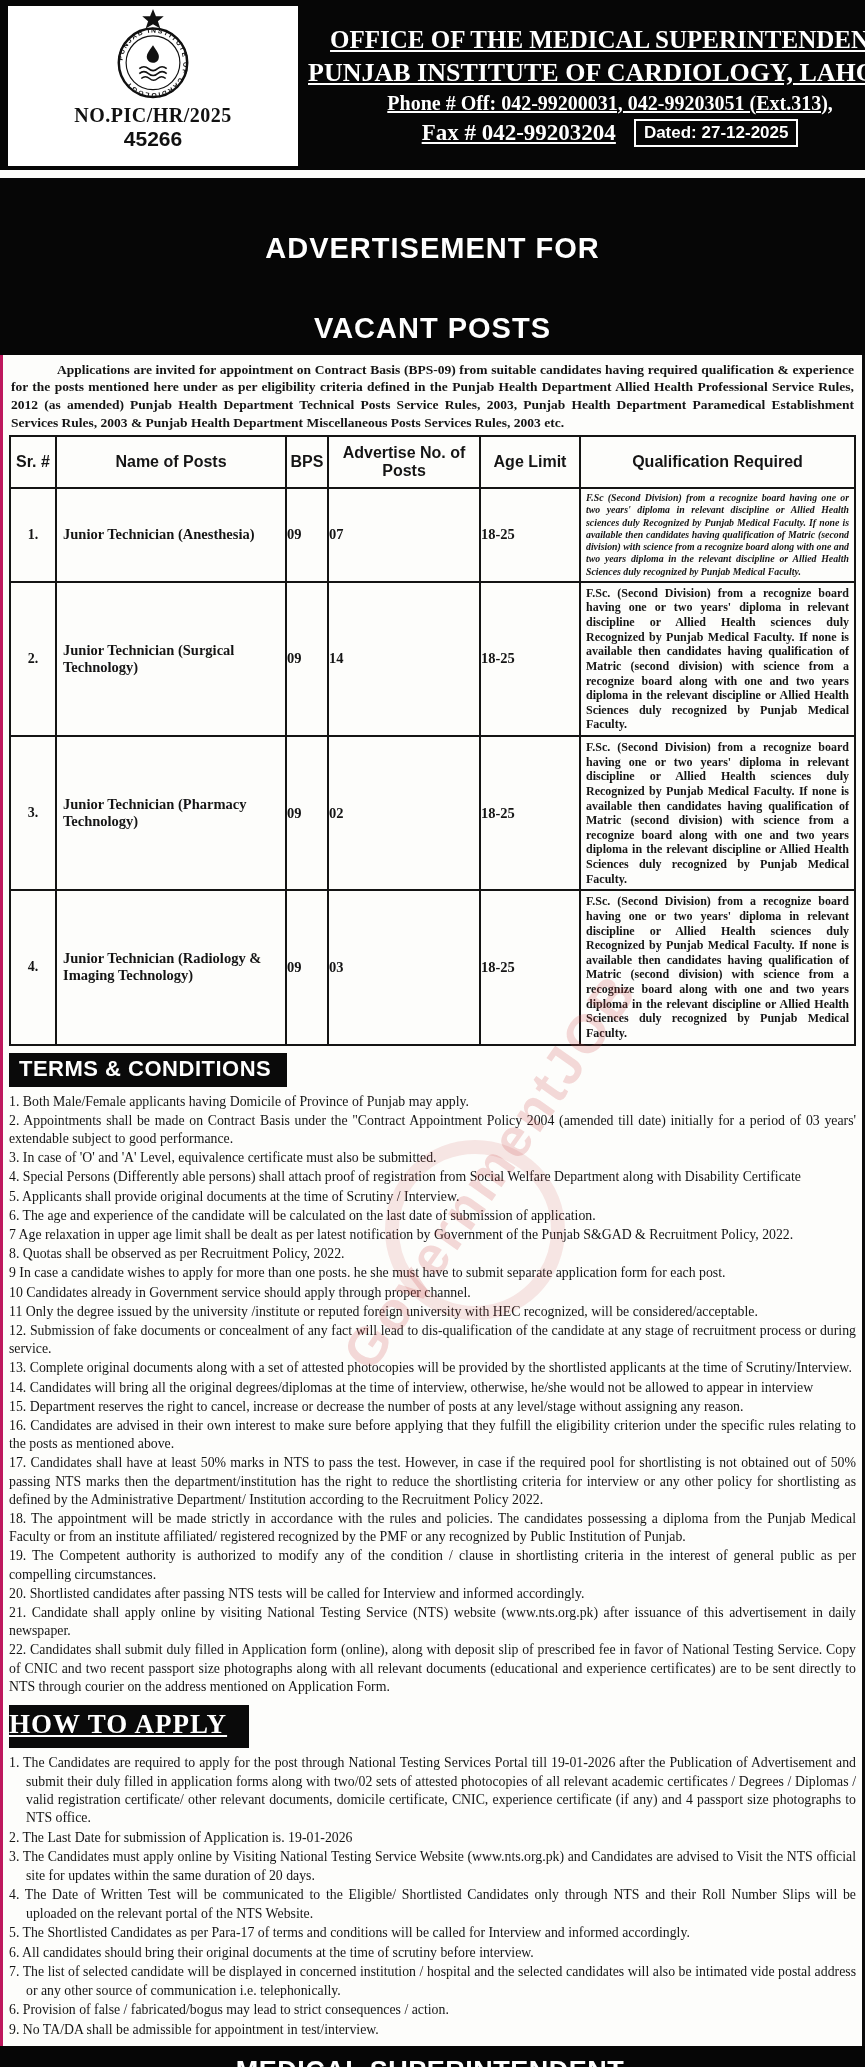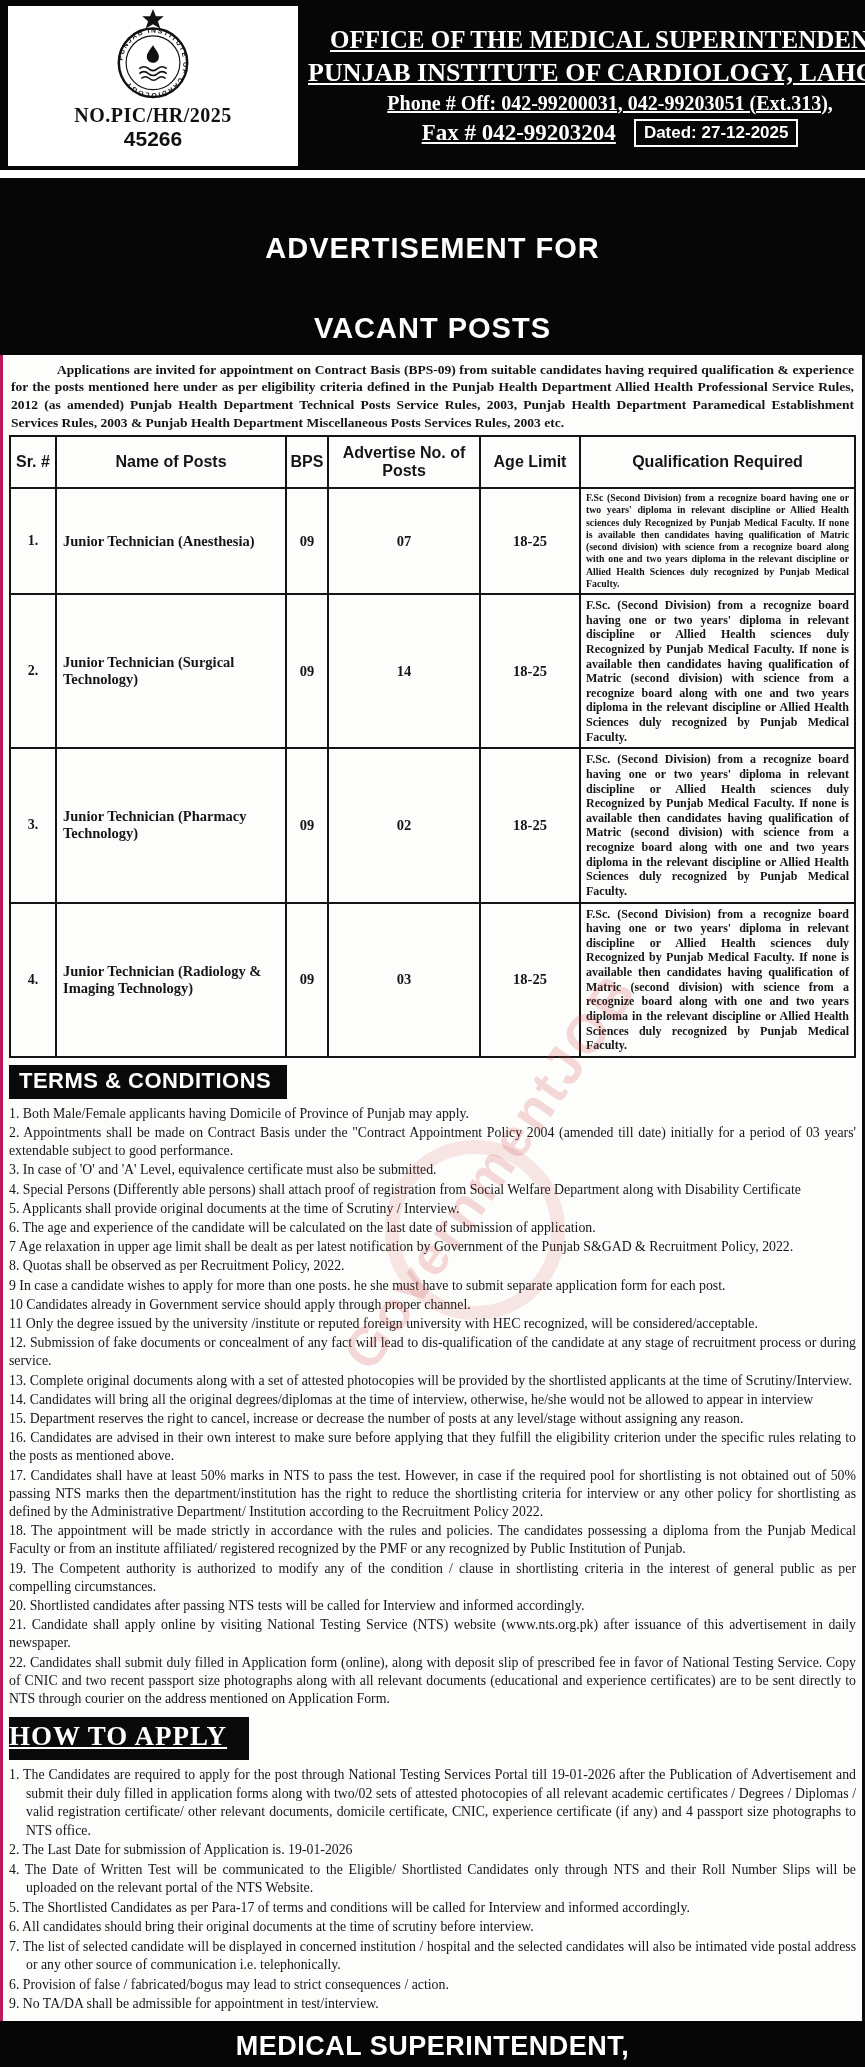--- a/index.html
+++ b/index.html
@@ -99,30 +99,30 @@
     vertical-align: middle;
   }
   table.posts th {
     font-family: "Liberation Sans", sans-serif;
     font-size: 16px;
     padding: 4px 2px;
     height: 52px;
   }
   td.c-sr { text-align: center; font-weight: 700; font-size: 14px; }
   td.c-name { font-weight: 700; font-size: 14.5px; padding: 4px 6px; }
-  td.c-bps, td.c-posts, td.c-age { text-align: center; font-weight: 700; font-size: 14.5px; }
+  td.c-bps, td.c-posts, td.c-age { text-align: left; font-weight: 700; font-size: 14.5px; }
   td.c-qual {
     font-weight: 700;
     font-size: 12px;
     line-height: 1.22;
     text-align: justify;
     padding: 3px 5px;
     vertical-align: top;
   }
-  td.c-qual .qual-small, .qual-small { font-size: 9.8px !important; line-height: 1.25 !important; }
+  td.c-qual .qual-small, .qual-small { font-size: 9.8px !important; line-height: 1.25 !important; font-style: italic; }
   tr.row-1 td { height: 78px; }
   tr.row-2 td { height: 146px; }
   tr.row-3 td { height: 147px; }
   tr.row-4 td { height: 140px; }
 
   
   .terms-heading {
     display: inline-block;
     background: #0a0a0a;
     color: #fff;
@@ -372,20 +372,21 @@
 
     <div>
       <span class="how-heading">HOW TO APPLY</span>
     </div>
     <div class="apply-list">
 
         <div class="apply-item">1. The Candidates are required to apply for the post through National Testing Services Portal till 19-01-2026 after the Publication of Advertisement and submit their duly filled in application forms along with two/02 sets of attested photocopies of all relevant academic certificates / Degrees / Diplomas / valid registration certificate/ other relevant documents, domicile certificate, CNIC, experience certificate (if any) and 4 passport size photographs to NTS office.</div>
 
         <div class="apply-item">2. The Last Date for submission of Application is. 19-01-2026</div>
 
+        <div class="apply-item">3. The Candidates must apply online by Visiting National Testing Service Website (www.nts.org.pk) and Candidates are advised to Visit the NTS official site for updates within the same duration of 20 days.</div>
 
         <div class="apply-item">4. The Date of Written Test will be communicated to the Eligible/ Shortlisted Candidates only through NTS and their Roll Number Slips will be uploaded on the relevant portal of the NTS Website.</div>
 
         <div class="apply-item">5. The Shortlisted Candidates as per Para-17 of terms and conditions will be called for Interview and informed accordingly.</div>
 
         <div class="apply-item">6. All candidates should bring their original documents at the time of scrutiny before interview.</div>
 
         <div class="apply-item">7. The list of selected candidate will be displayed in concerned institution / hospital and the selected candidates will also be intimated vide postal address or any other source of communication i.e. telephonically.</div>
 
         <div class="apply-item">6. Provision of false / fabricated/bogus may lead to strict consequences / action.</div>

